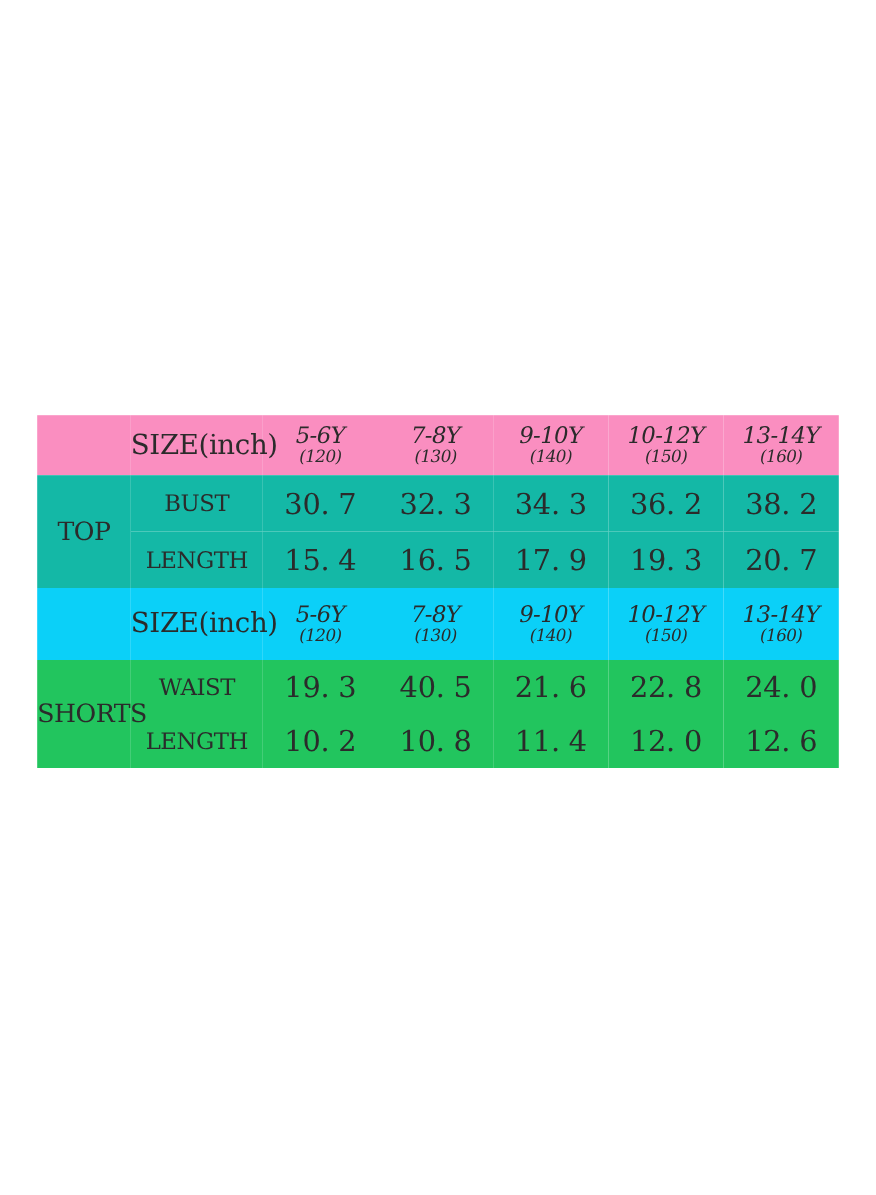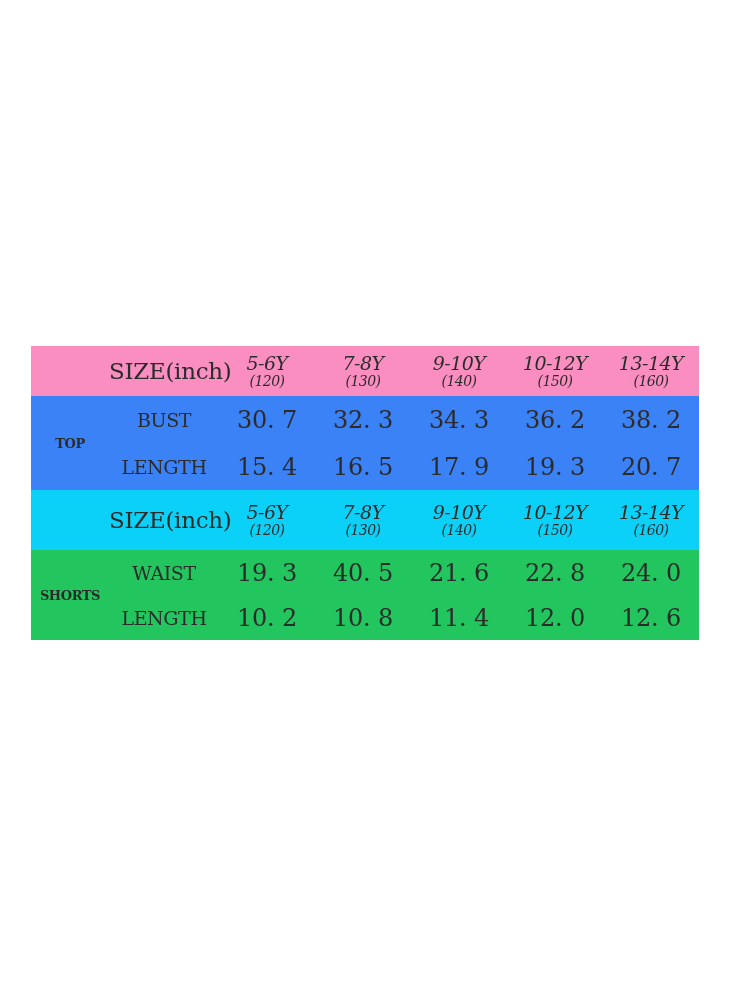--- a/index.html
+++ b/index.html
@@ -67,28 +67,27 @@
   }
   .hdr-size .cm {
     display: block;
     font-size: 14px;
     letter-spacing: -0.5px;
     white-space: nowrap;
     margin-top: 1px;
   }
 
   
-  tr.body-pink td { background: #3b82f6; height: 47px; }
+  tr.body-pink td { background: #14b8a6; height: 47px; }
   tr.body-blue td { background: #22c55e; height: 45px; }
 
   .cat-cell {
-    font-size: 13px;
+    font-size: 21px;
     letter-spacing: -0.4px;
     white-space: nowrap;
-    font-weight: bold;
   }
   .meas-label {
     font-size: 19px;
     letter-spacing: -0.4px;
     white-space: nowrap;
   }
   .meas-value {
     font-size: 24px;
     letter-spacing: -0.2px;
     white-space: nowrap;

